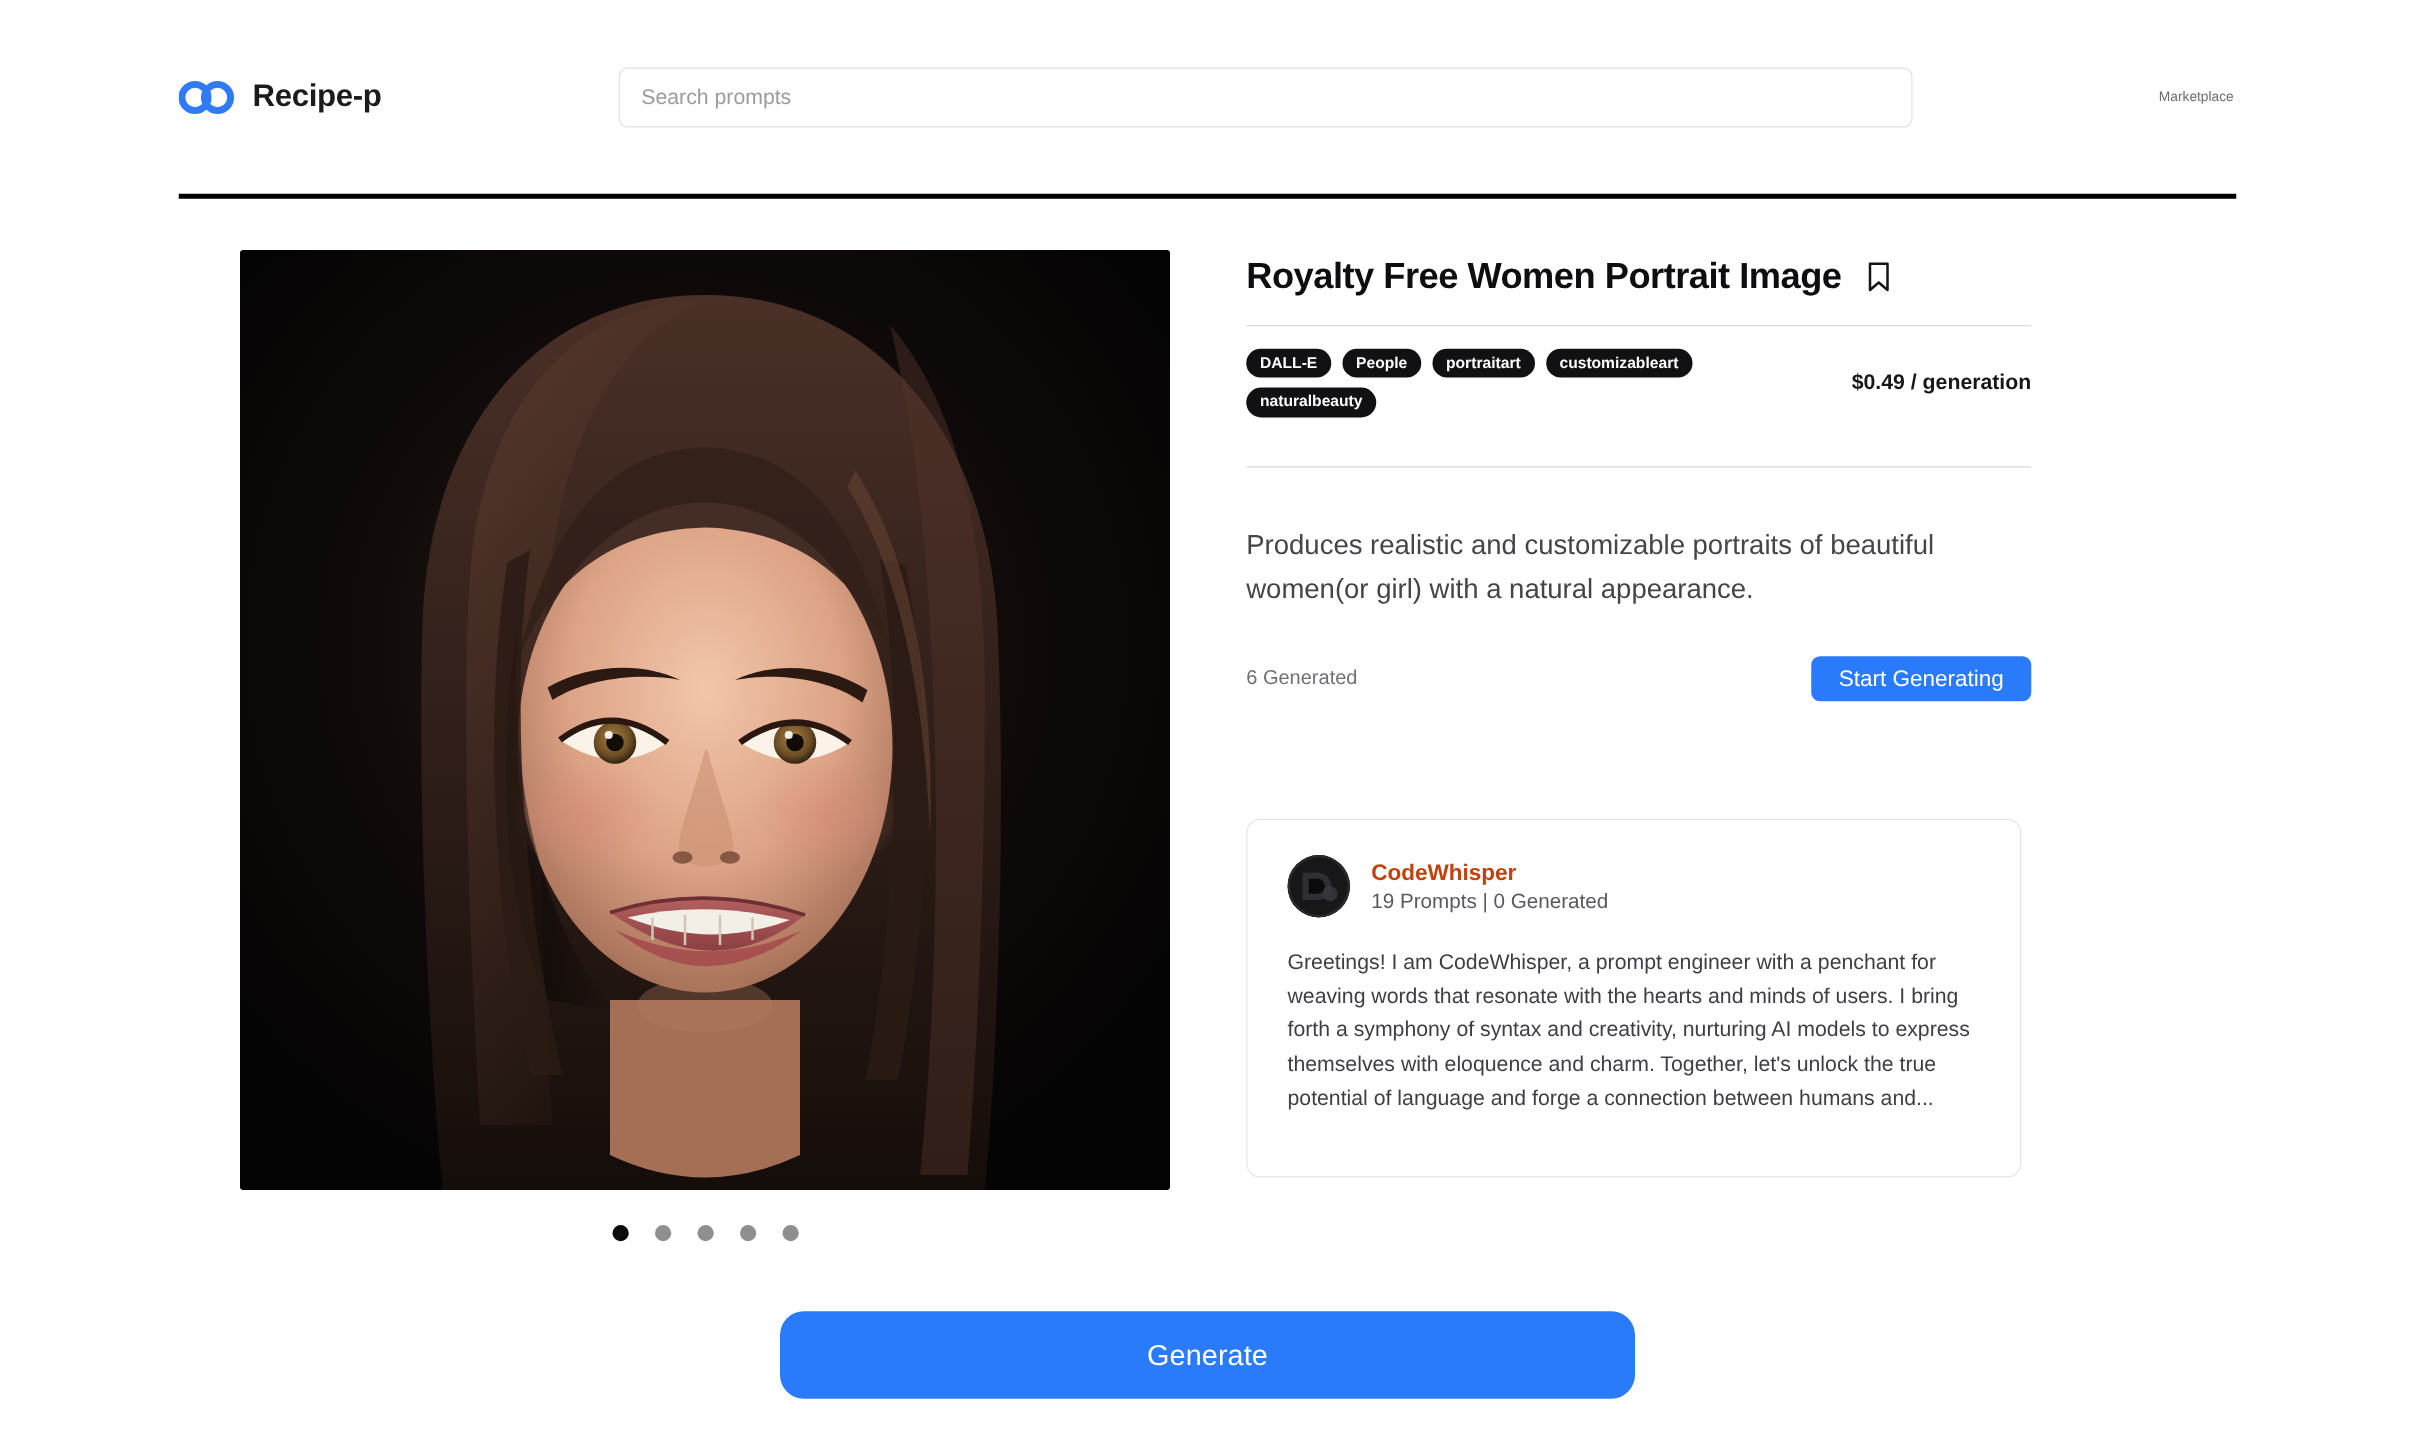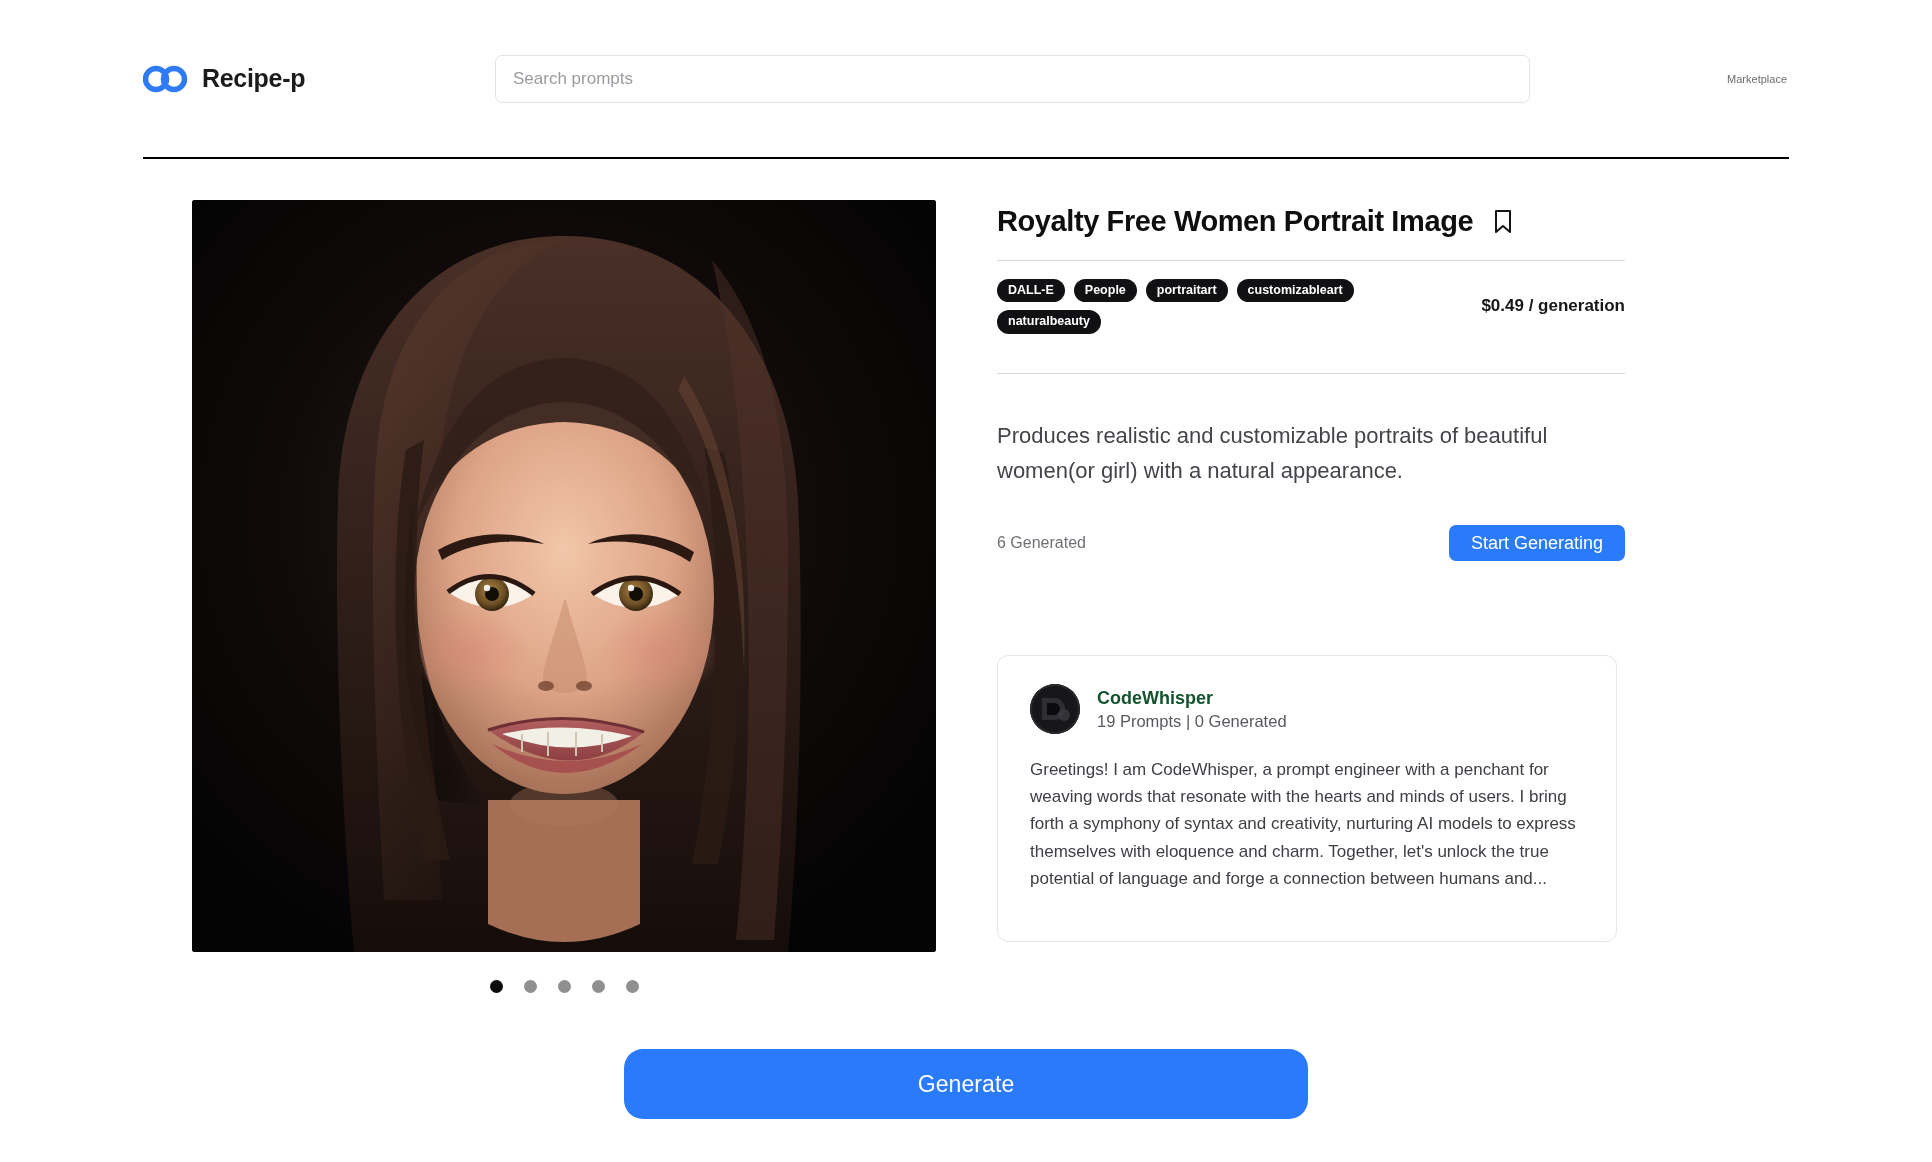--- a/index.html
+++ b/index.html
@@ -18,21 +18,21 @@
     background: #ffffff;
     overflow: hidden;
   }
 
   
   .header {
     position: absolute;
     left: 143px; top: 0;
     width: 1646px;
     height: 159px;
-    border-bottom: 2px solid #000000;
+    border-bottom: 4px solid #000000;
     display: flex;
     align-items: center;
   }
   .brand {
     display: flex;
     align-items: center;
     gap: 13px;
     width: 330px;
     flex: 0 0 auto;
   }
@@ -241,21 +241,21 @@
     background: radial-gradient(circle at 36% 34%, #4a4a4d 0%, #232326 42%, #0c0c0e 100%);
   }
   .avatar-glyph {
     position: absolute;
     left: 0; top: 0; right: 0; bottom: 0;
   }
   .author-meta { display: flex; flex-direction: column; gap: 3px; }
   .author-name {
     font-size: 18px;
     font-weight: 700;
-    color: #14532d;
+    color: #c2410c;
   }
   .author-stats {
     font-size: 16.5px;
     color: #595960;
   }
   .author-bio {
     margin-top: 22px;
     font-size: 17px;
     line-height: 1.6;
     color: #3e3e45;

